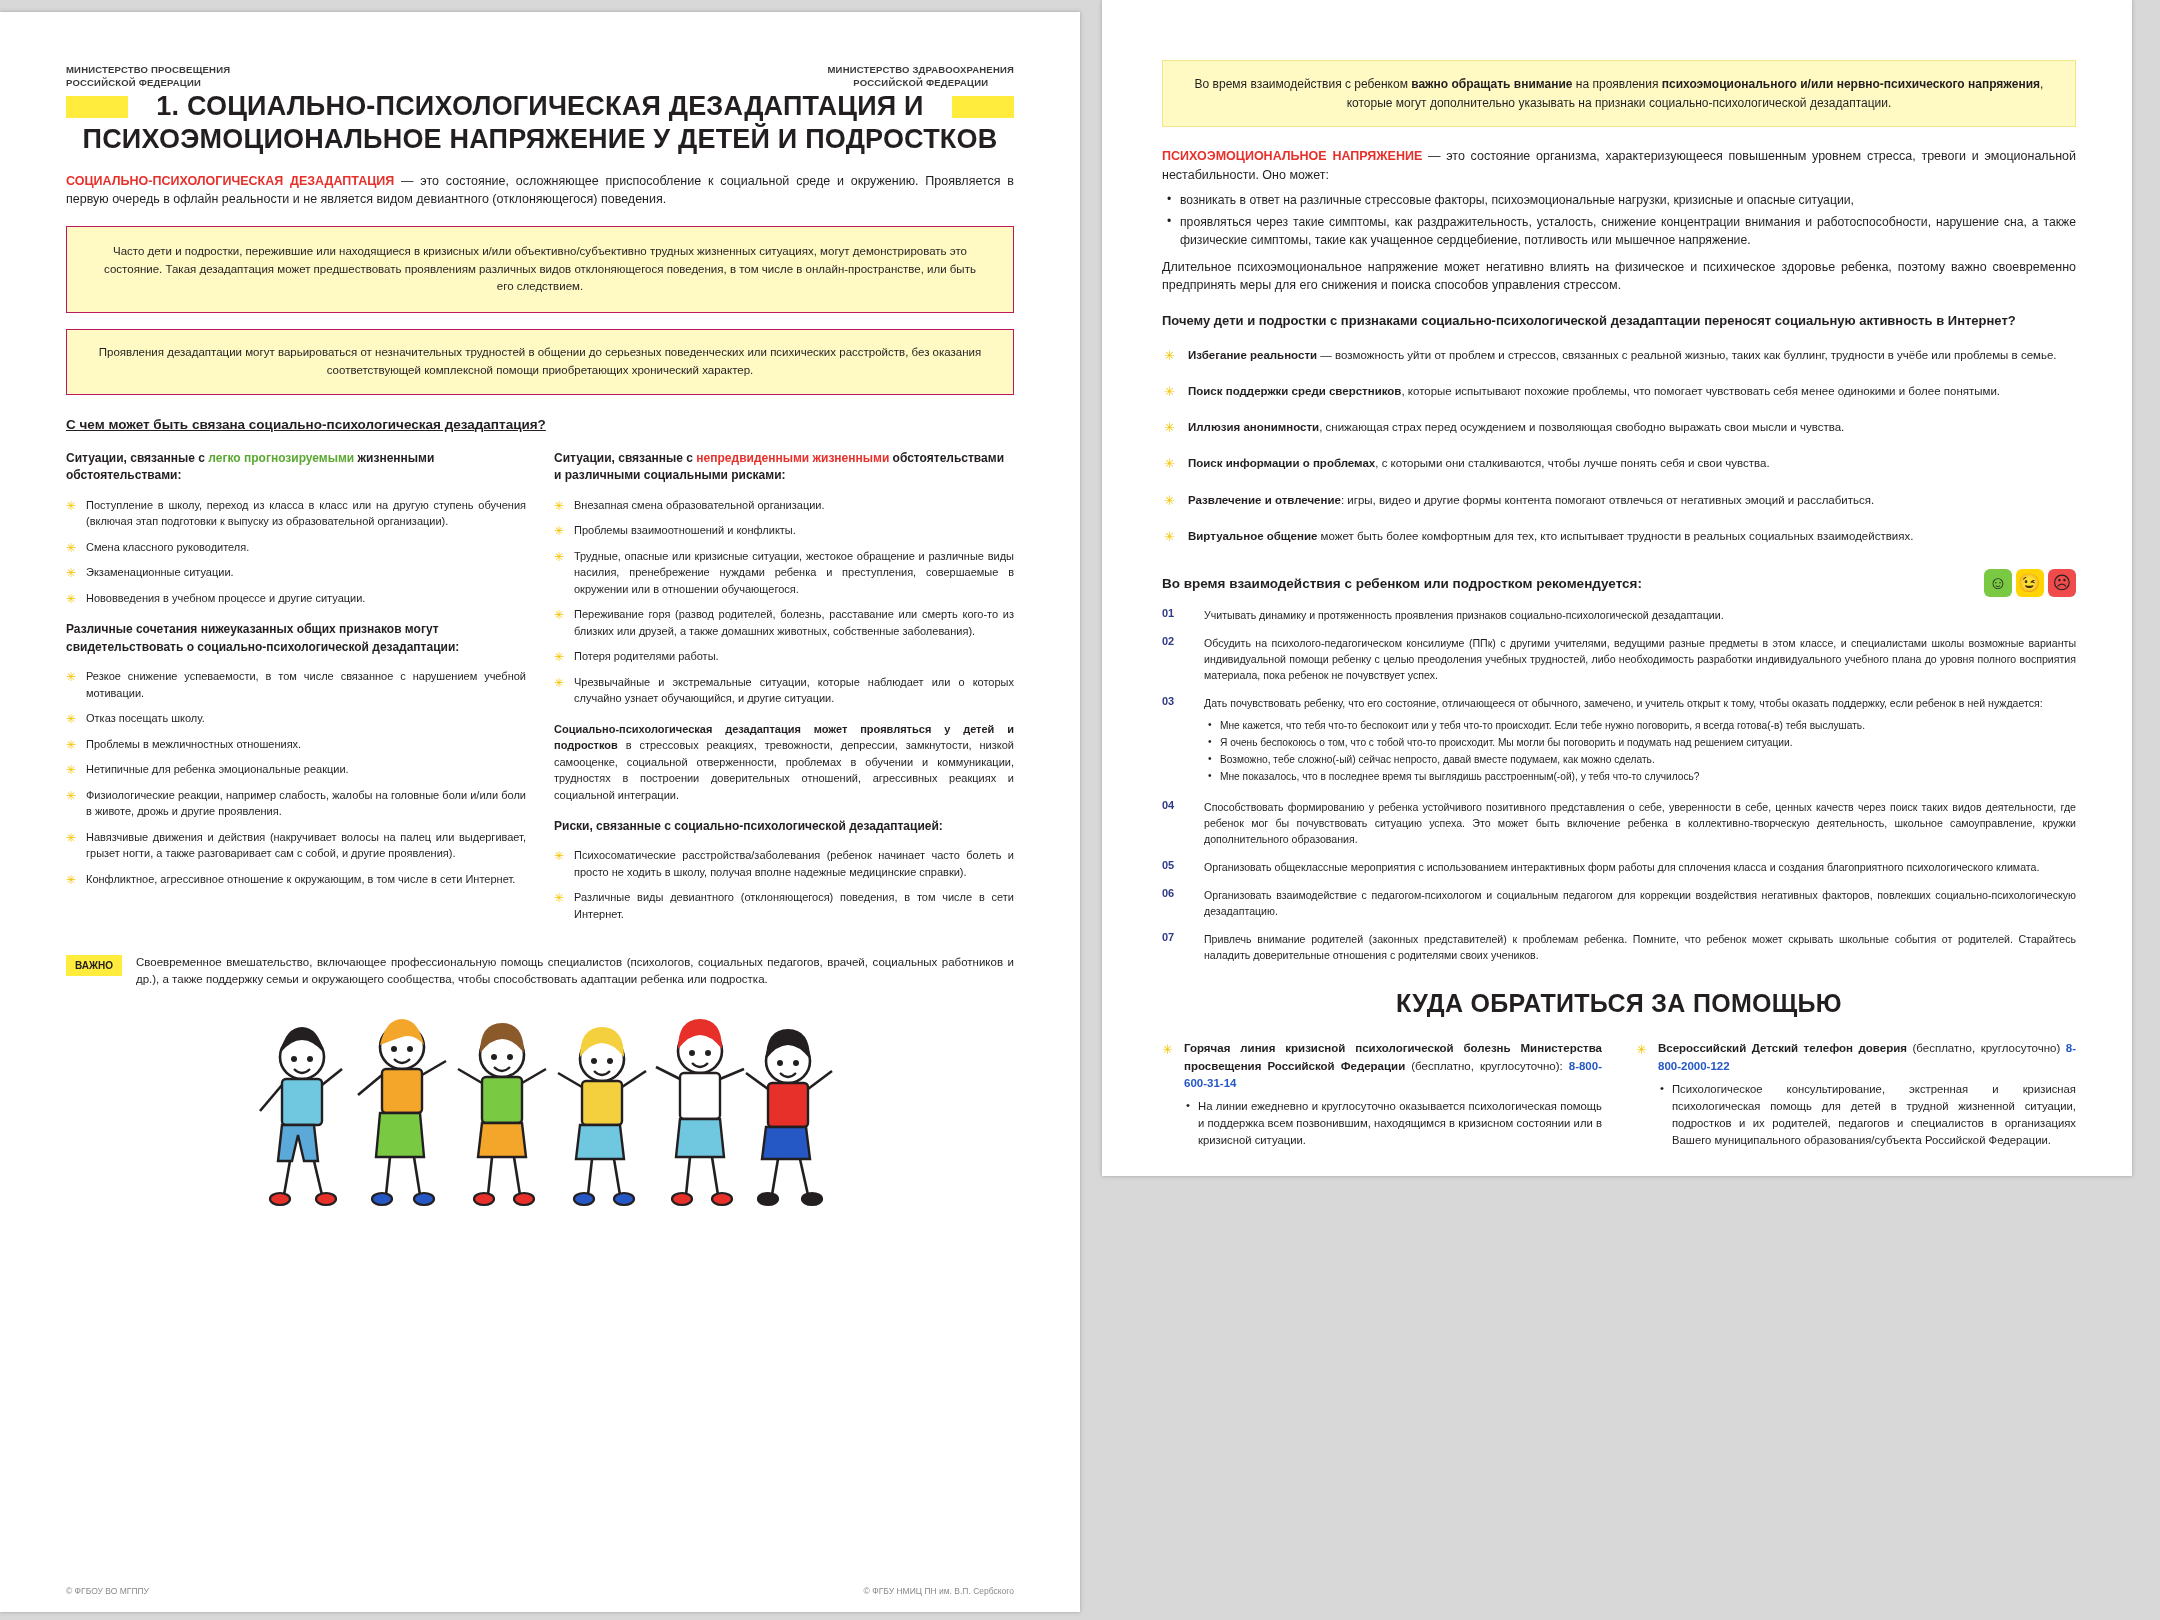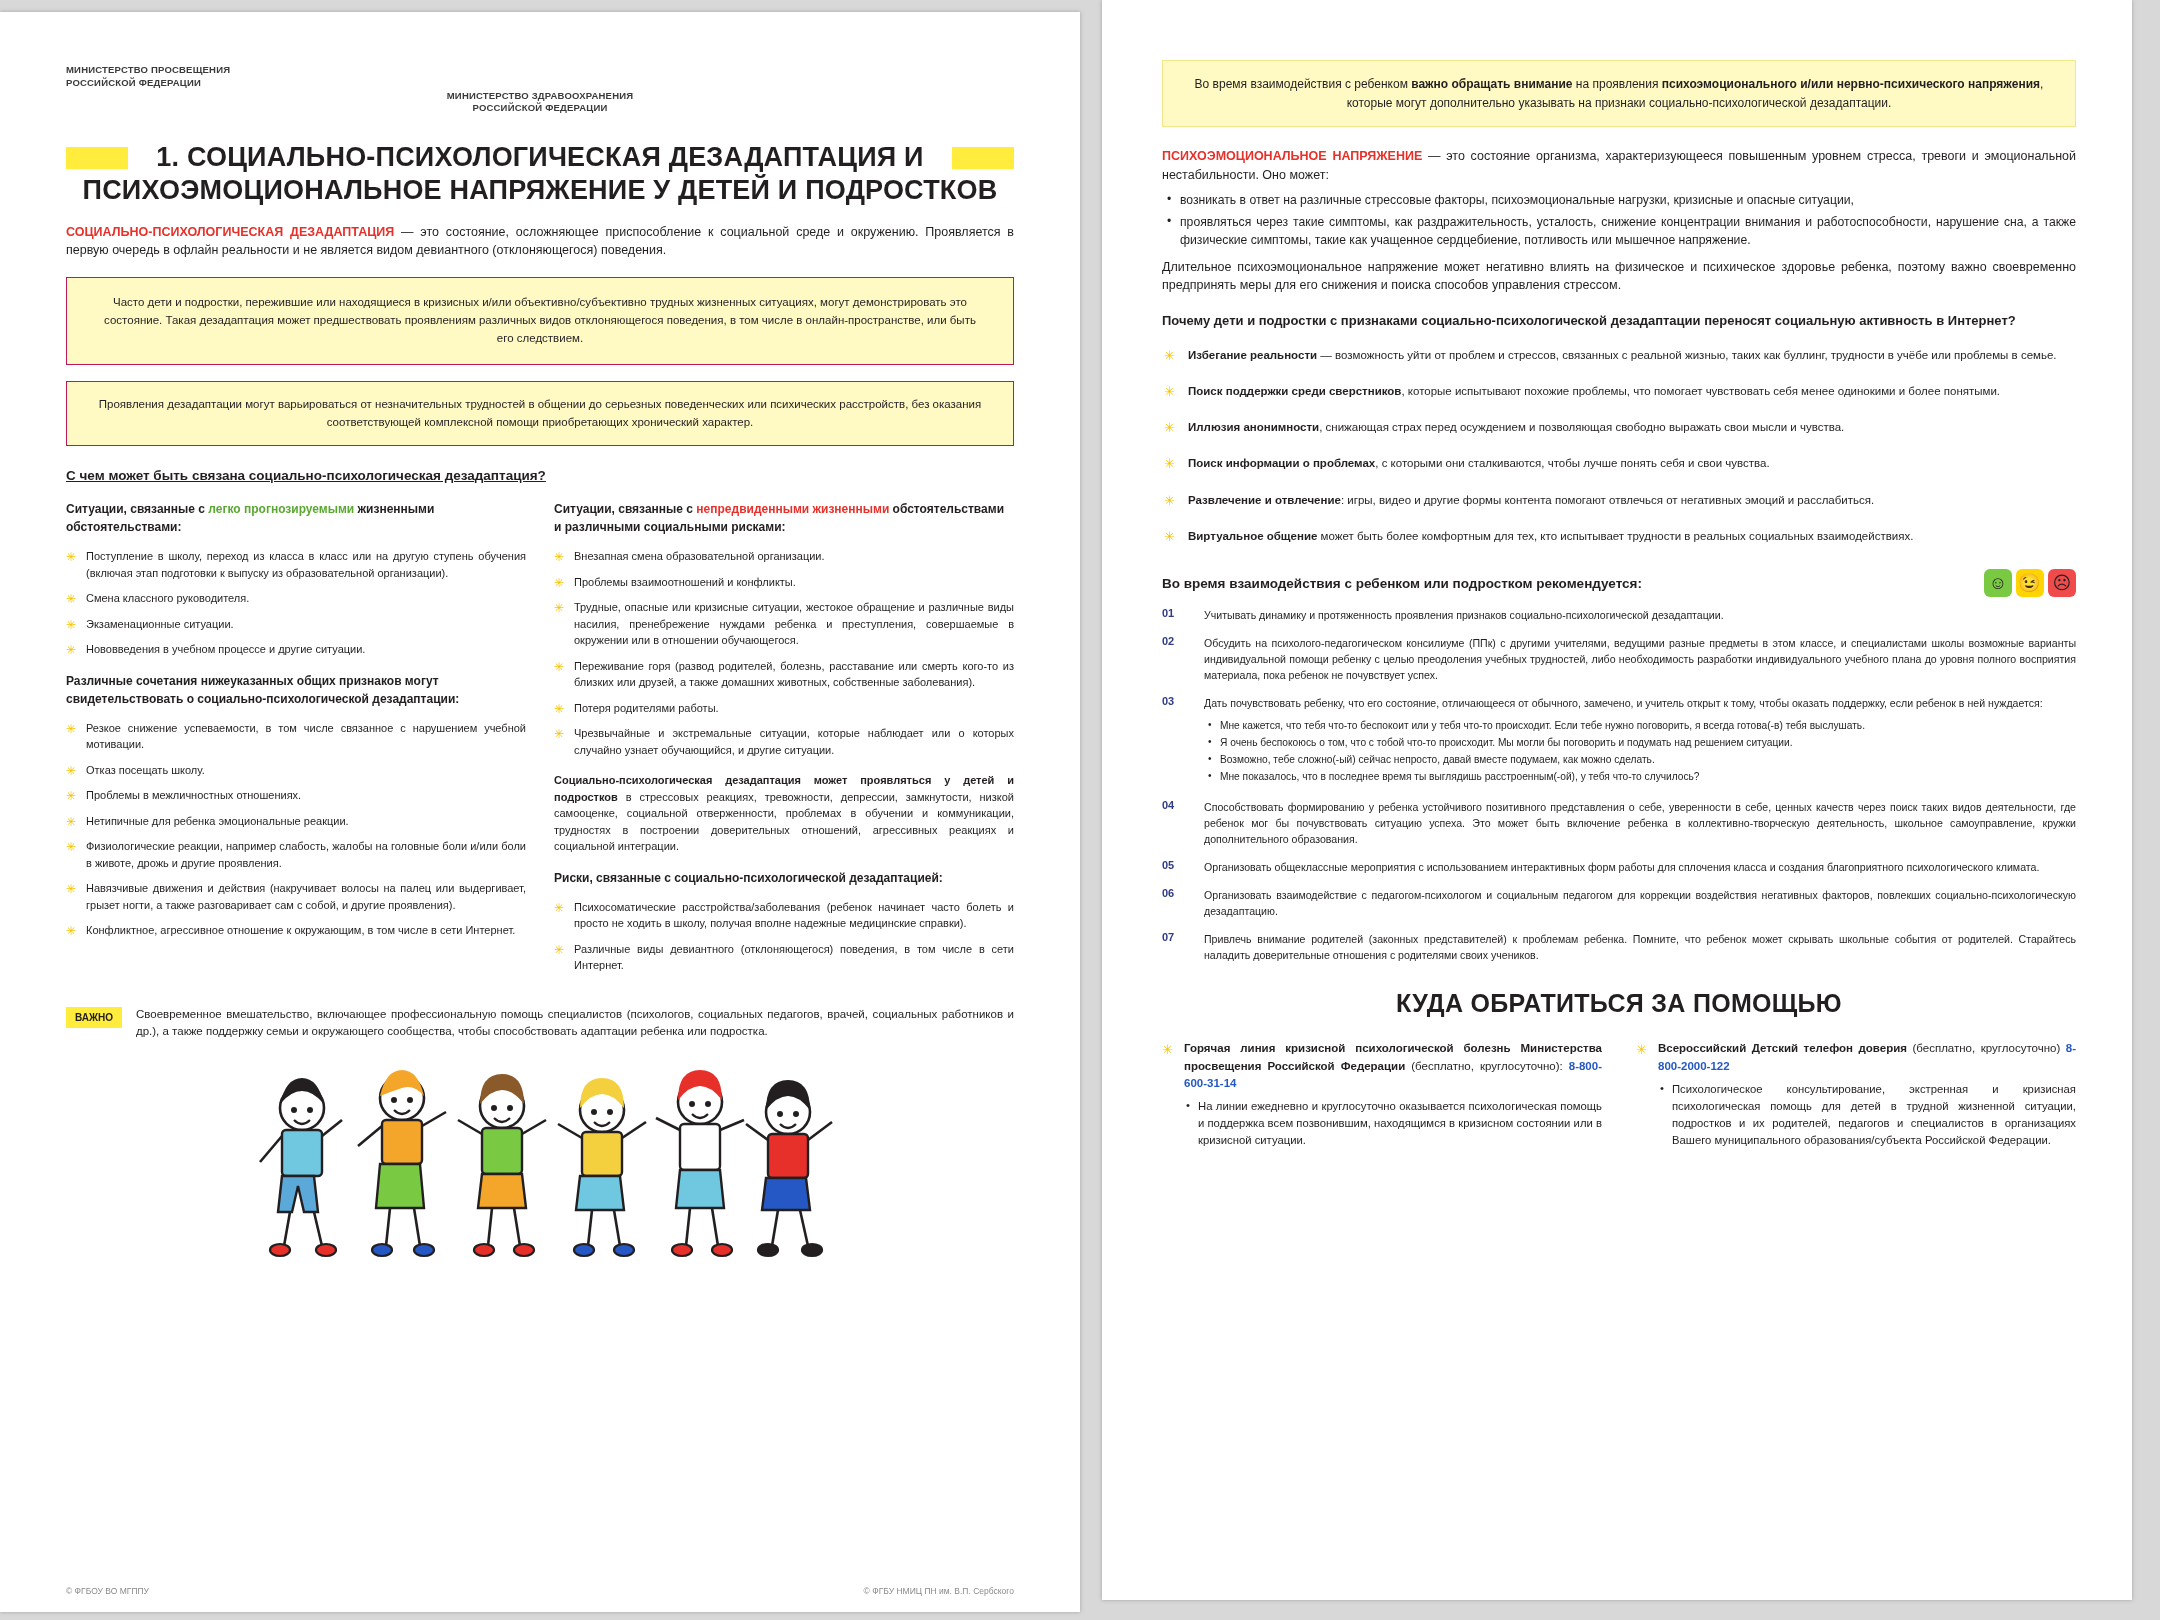--- a/index.html
+++ b/index.html
@@ -30,38 +30,36 @@
   }
   .page-left {
     width: 1080px;
     height: 1600px;
     margin-top: 12px;
     padding: 52px 66px 0 66px;
     box-shadow: 0 0 4px rgba(0,0,0,.25);
   }
   .page-right {
     width: 1030px;
-    height: 1600px;
+    height: 1176px;
     margin-top: 0;
     padding: 60px 56px 0 60px;
     box-shadow: 0 0 4px rgba(0,0,0,.25);
   }
 
   
   .ministries {
     display: flex;
     justify-content: space-between;
     font-size: 9.5px;
     letter-spacing: .2px;
     color: #3a3a3a;
     line-height: 1.35;
     text-transform: uppercase;
     font-weight: 700;
-    margin-bottom: 26px;
-    flex-direction: column;
   }
   .ministries .right { text-align: center; }
 
   .title-block {
     position: relative;
     text-align: center;
     margin-bottom: 10px;
   }
   .title-block h1 {
     font-size: 27px;

